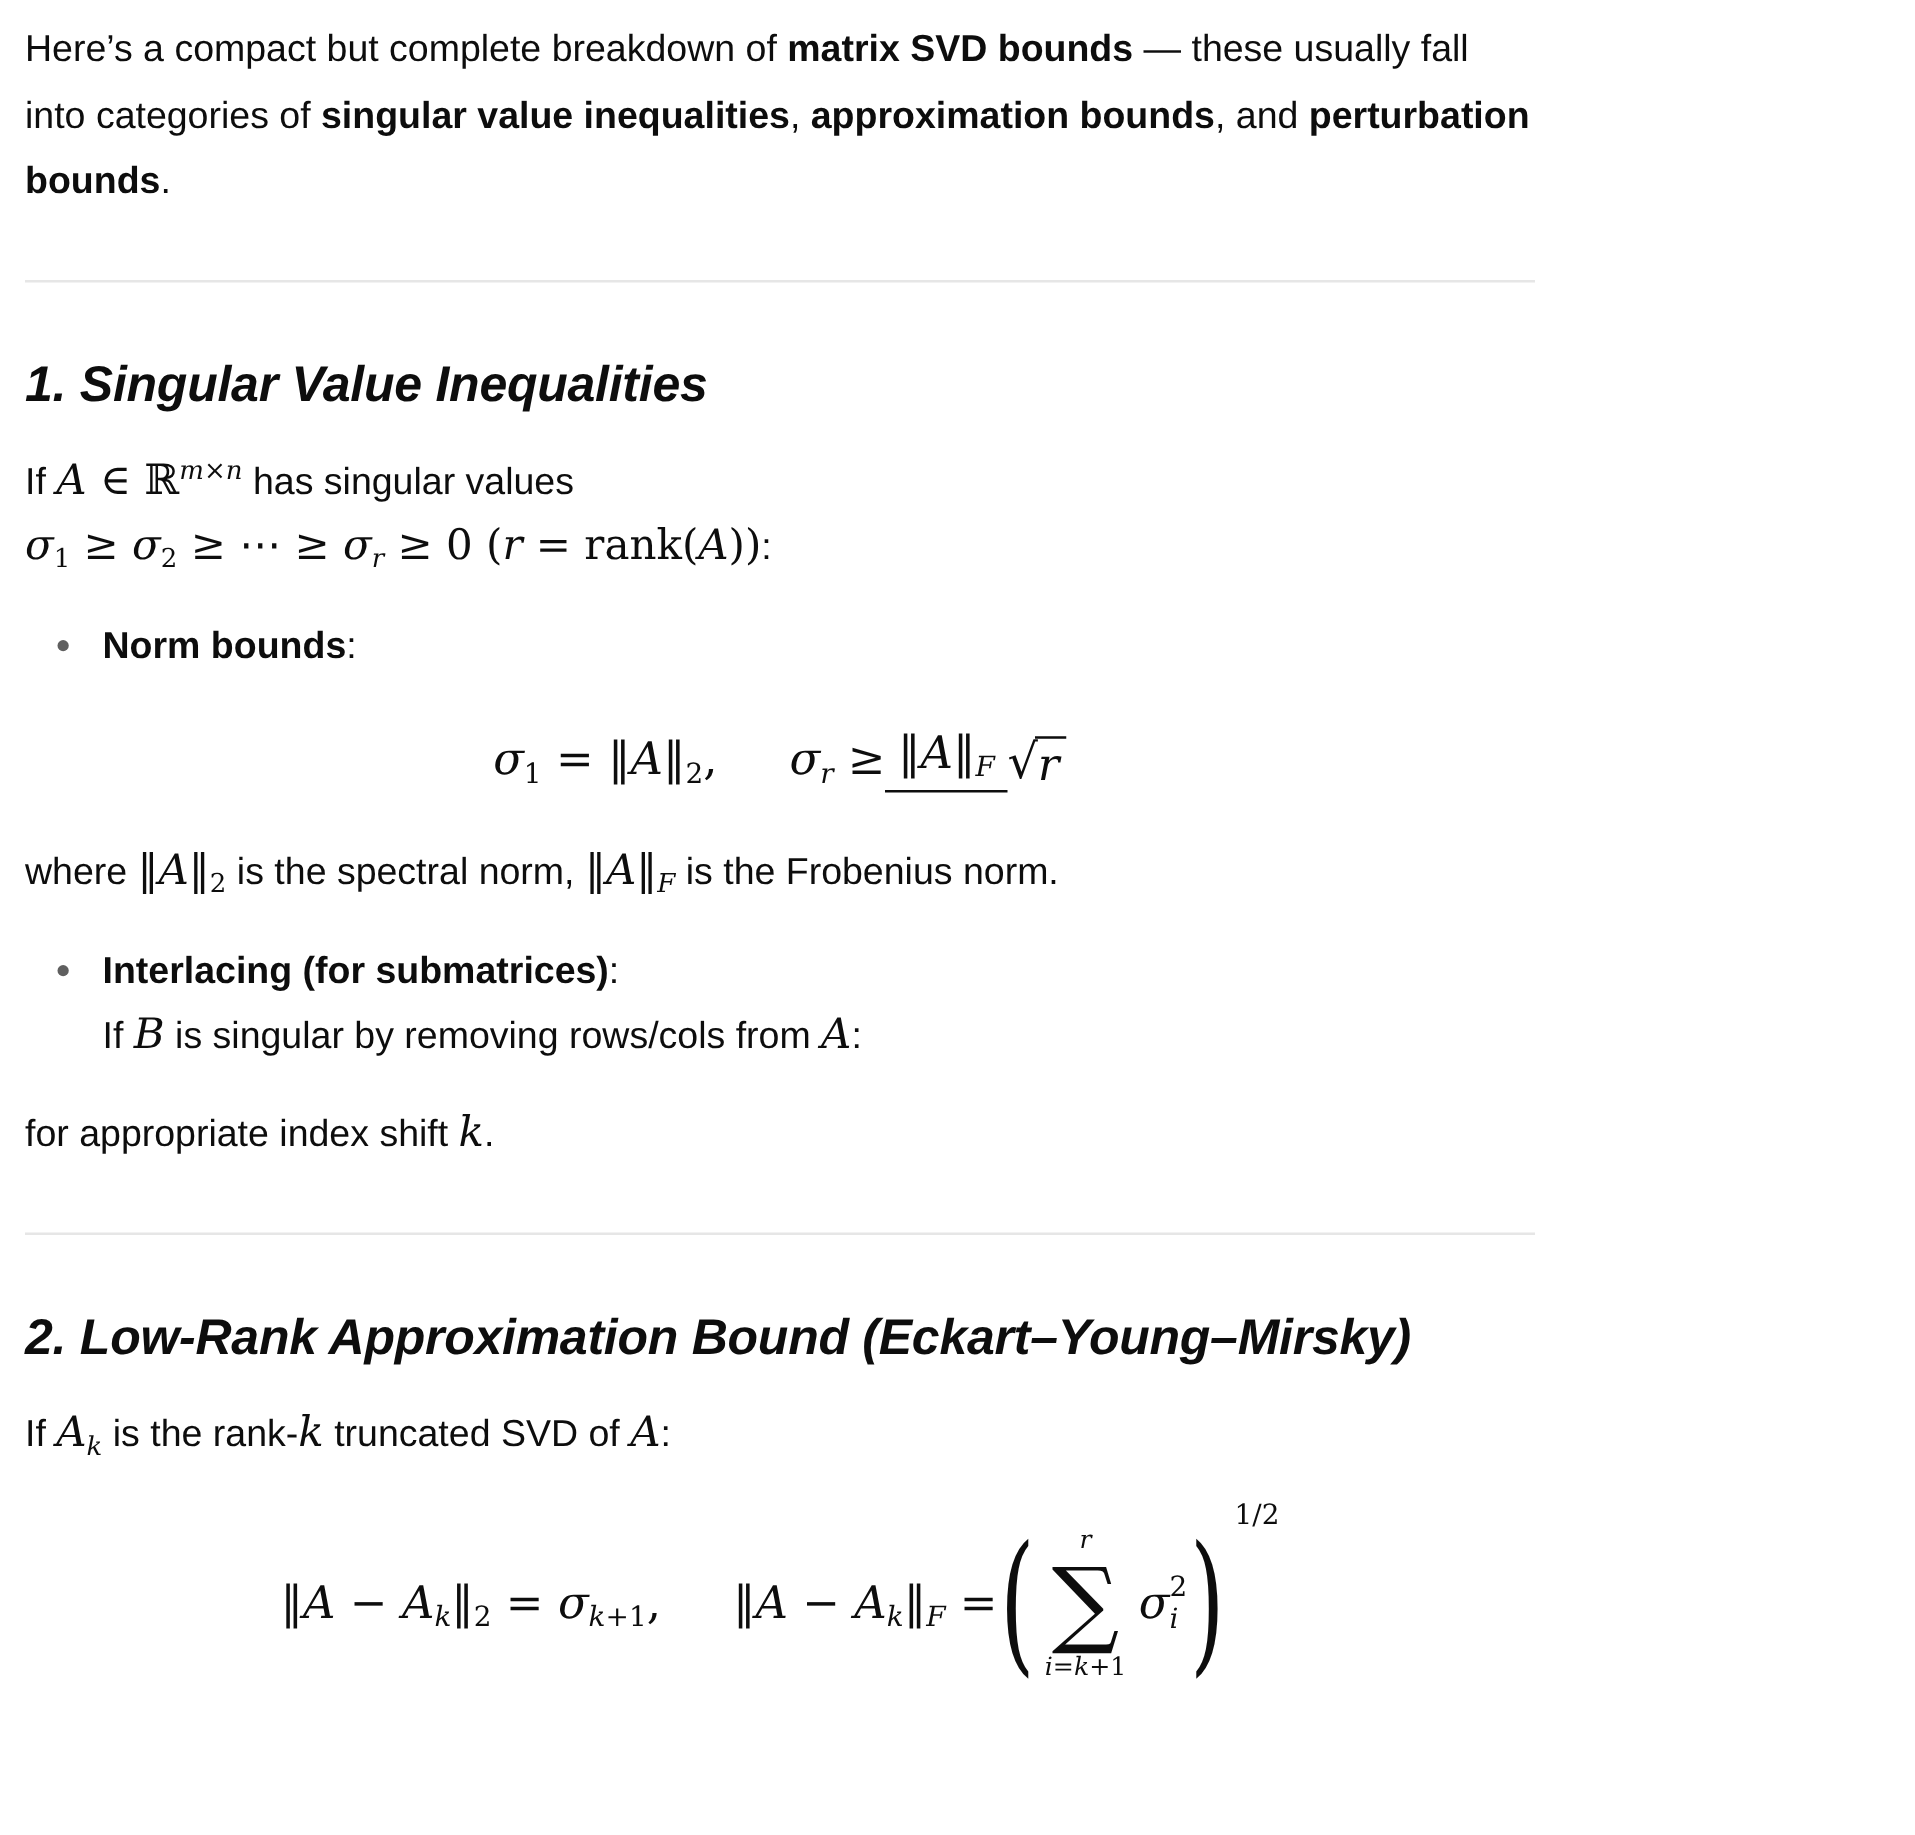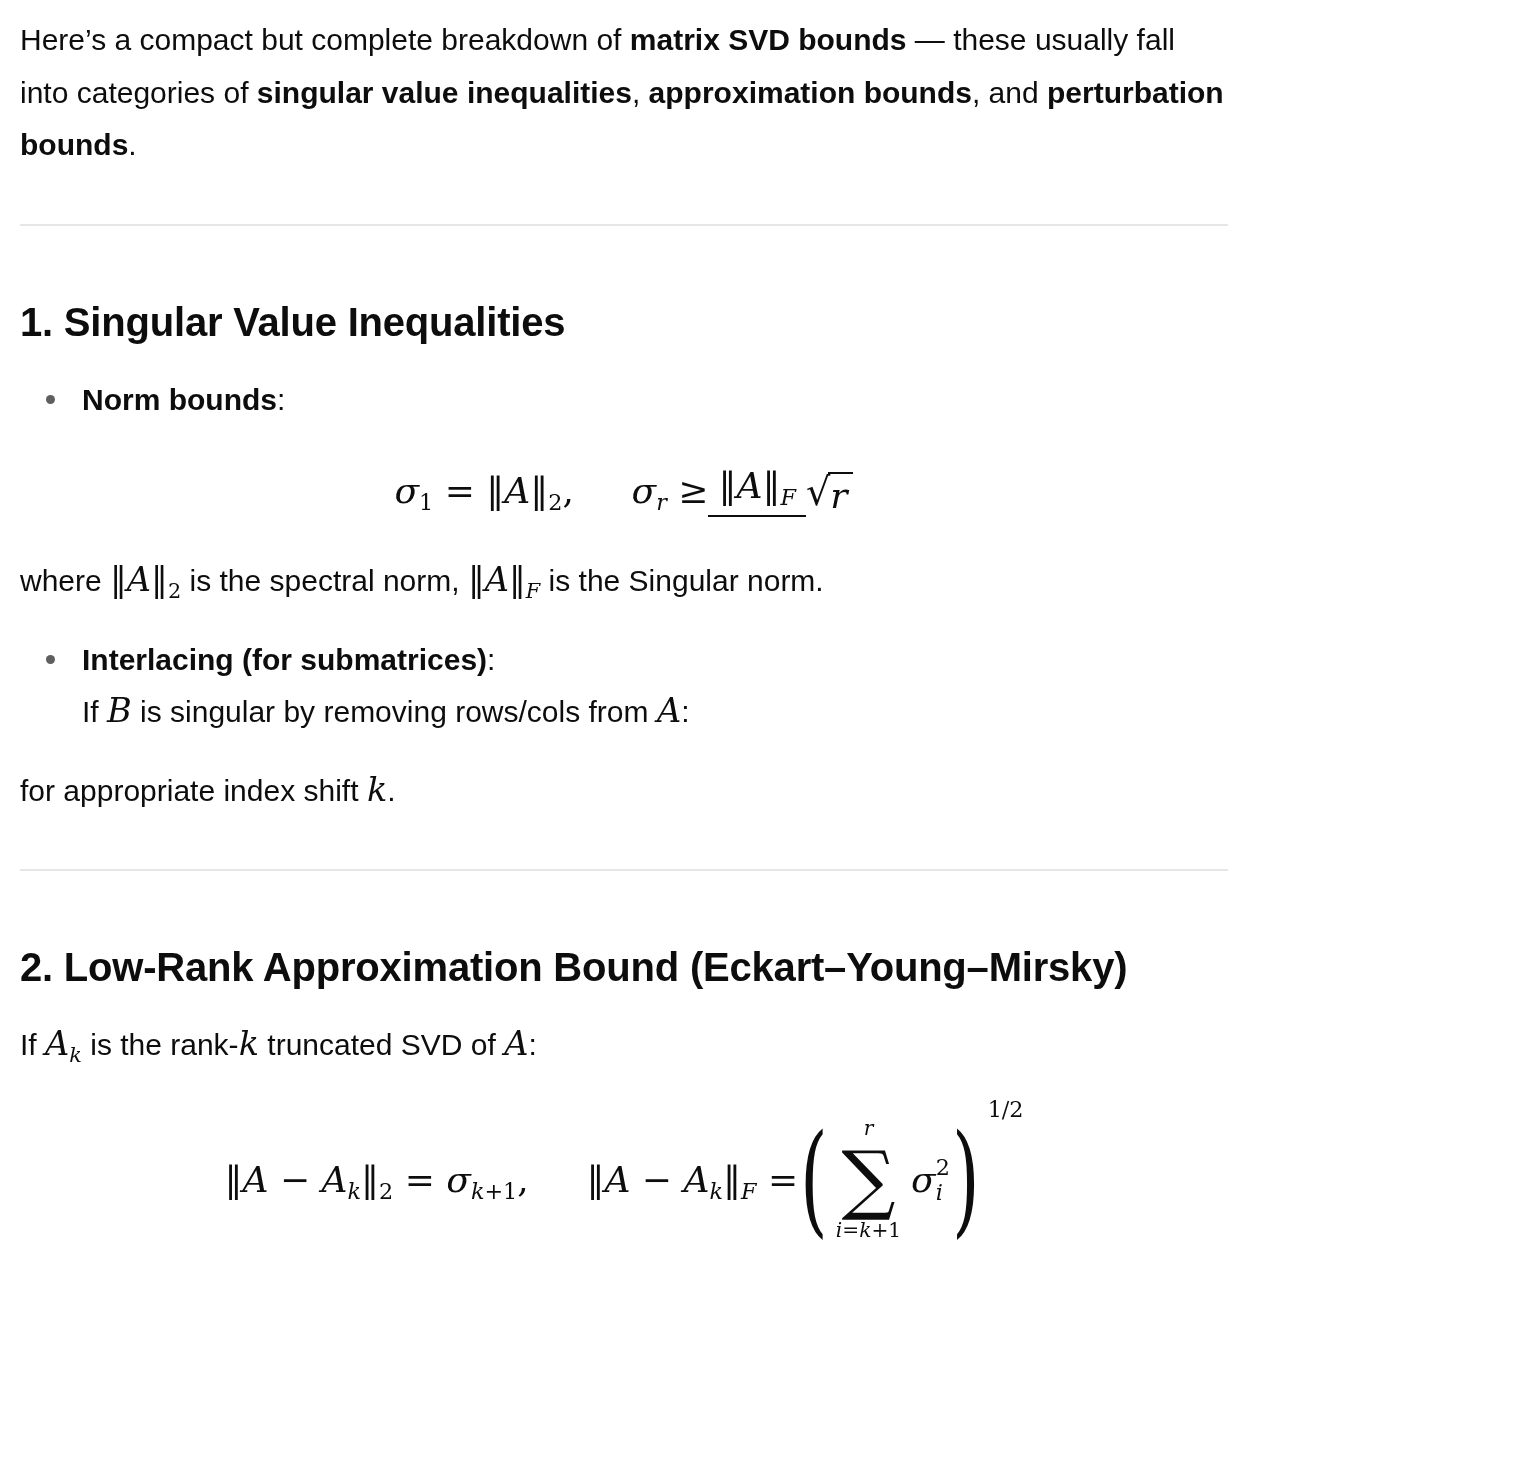--- a/index.html
+++ b/index.html
@@ -14,22 +14,23 @@
     padding:14px 20px 0 20px;overflow:hidden;background:var(--bg);
     color:var(--text);
     font-family:"Liberation Sans","DejaVu Sans",sans-serif;
     font-size:30px;line-height:1.75;
   }
   p.para{margin:26px 0;}
   p.para.first{margin-top:0;}
   b{font-weight:700;}
   hr.divider{border:none;border-top:2px solid var(--rule);margin:52px 0;}
   h2.heading{
-    font-size:40px;font-weight:700;line-height:1.3;margin:70px 0 26px 0;
+    font-size:40px;font-weight:700;line-height:1.3;margin:56px 0 26px 0;
     letter-spacing:-0.2px;
+    font-style:italic;
   }
   
   ul.list{list-style:none;margin:24px 0;padding:0;}
   li.li{position:relative;padding-left:62px;margin:16px 0;}
   .dot{position:absolute;left:26px;top:21px;width:9px;height:9px;border-radius:50%;background:var(--bullet);}
   
   .math{font-family:"DejaVu Serif","DejaVu Sans",serif;}
   .para .math, .li .math{font-size:1.12em;line-height:1;}
   .math i{font-style:italic;}
   .math sub{font-size:0.62em;vertical-align:-0.32em;line-height:0;}
@@ -56,20 +57,21 @@
 <body>
 
 <div class="page">
 
   <p class="para first"><span>Here’s a compact but complete breakdown of </span><b>matrix SVD bounds</b><span> — these usually fall into categories of </span><b>singular value inequalities</b><span>, </span><b>approximation bounds</b><span>, and </span><b>perturbation bounds</b><span>.</span></p>
 
   <hr class="divider">
 
   <h2 class="heading">1. Singular Value Inequalities</h2>
 
+  <p class="para"><span>If </span><span class="math"><i>A</i> ∈ ℝ<sup><i>m</i>×<i>n</i></sup></span><span> has singular values</span><br><span class="math"><i>σ</i><sub>1</sub> ≥ <i>σ</i><sub>2</sub> ≥ ⋯ ≥ <i>σ</i><sub><i>r</i></sub> ≥ 0 (<i>r</i> = rank(<i>A</i>))</span><span>:</span></p>
 
   <ul class="list">
     <li class="li">
       <span class="dot"></span>
       <span class="li-body"><b>Norm bounds</b><span>:</span></span>
     </li>
   </ul>
 
   <div class="display-math">
       <span class="math"><i>σ</i><sub>1</sub> = ‖<i>A</i>‖<sub>2</sub>,</span>
@@ -77,21 +79,21 @@
       <span class="math"><i>σ</i><sub><i>r</i></sub> ≥ </span>
       <span class="math frac">
         <span class="frac-num">‖<i>A</i>‖<sub><i>F</i></sub></span>
         <span class="frac-den">
           <span class="sqrt-sign">√</span>
           <span class="sqrt-radicand"><i>r</i></span>
         </span>
       </span>
     </div>
 
-  <p class="para"><span>where </span><span class="math">‖<i>A</i>‖<sub>2</sub></span><span> is the spectral norm, </span><span class="math">‖<i>A</i>‖<sub><i>F</i></sub></span><span> is the Singular norm.</span></p>
+  <p class="para"><span>where </span><span class="math">‖<i>A</i>‖<sub>2</sub></span><span> is the spectral norm, </span><span class="math">‖<i>A</i>‖<sub><i>F</i></sub></span><span> is the Frobenius norm.</span></p>
 
   <ul class="list">
     <li class="li">
       <span class="dot"></span>
       <span class="li-body"><b>Interlacing (for submatrices)</b><span>:</span><br><span>If </span><span class="math"><i>B</i></span><span> is singular by removing rows/cols from </span><span class="math"><i>A</i></span><span>:</span></span>
     </li>
   </ul>
 
 
   <p class="para"><span>for appropriate index shift </span><span class="math"><i>k</i></span><span>.</span></p>

